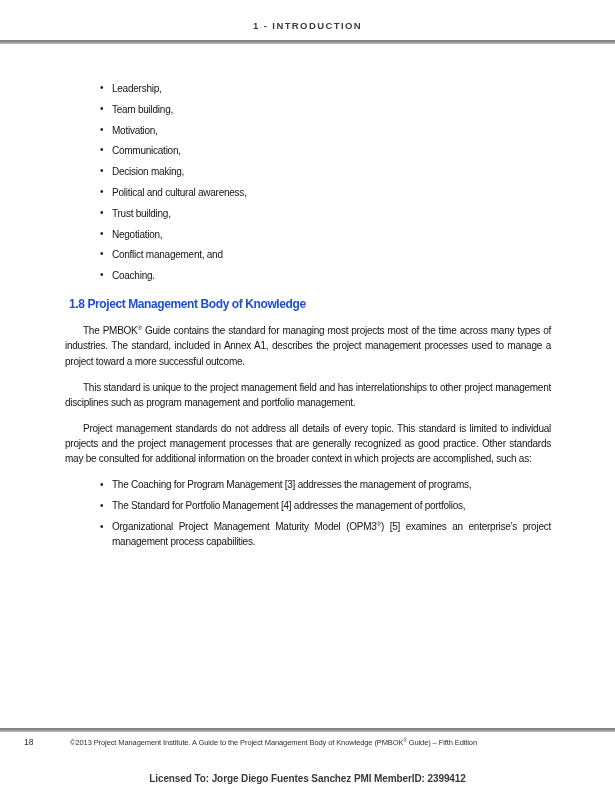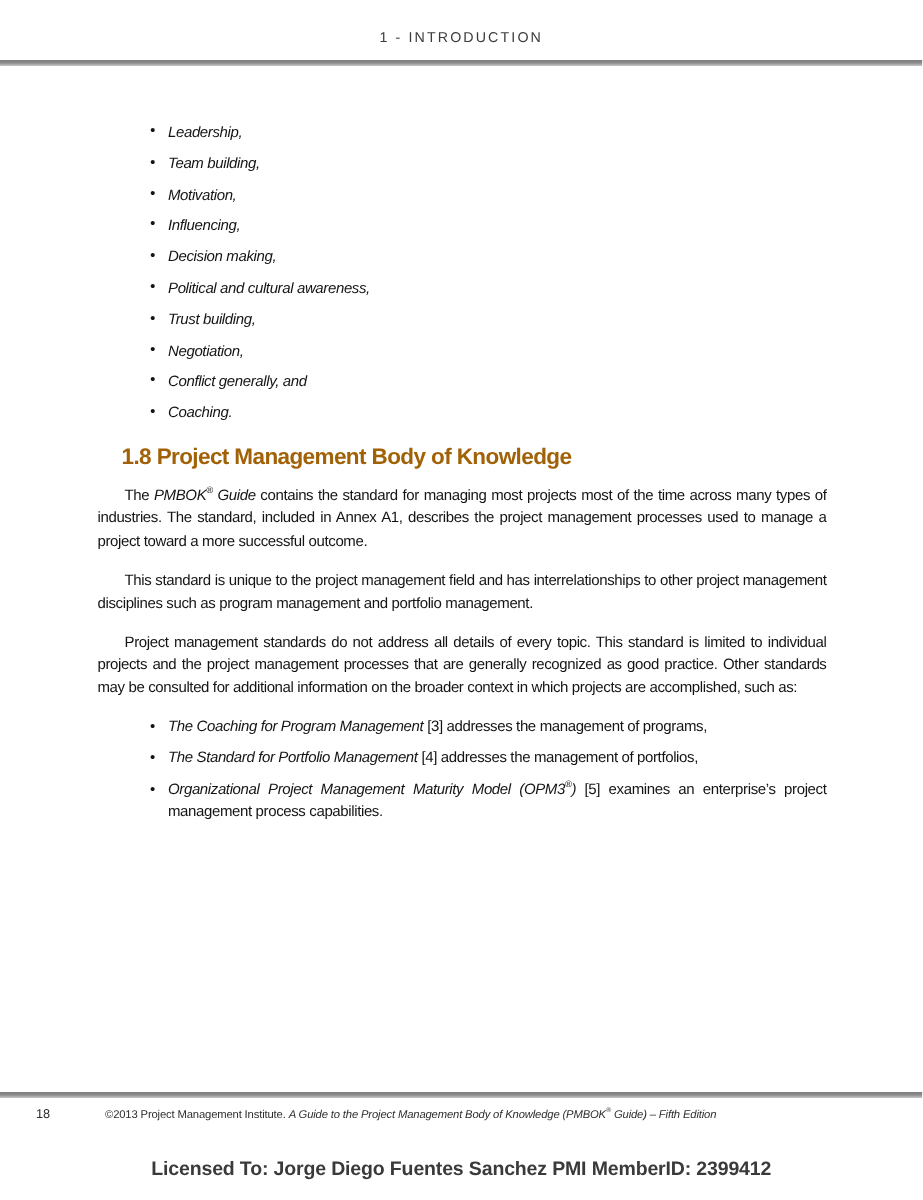--- a/index.html
+++ b/index.html
@@ -11,21 +11,21 @@
     font-family: "Liberation Sans", sans-serif;
     color: #141414;
     overflow: hidden;
   }
   
   .running-head {
     position: absolute;
     top: 20px; left: 0; width: 100%;
     text-align: center;
     font-size: 9.5px;
-    font-weight: normal;
+    font-weight: bold;
     letter-spacing: 1.4px;
     color: #3c3c3c;
   }
   .rule {
     position: absolute;
     left: 0; width: 100%;
     height: 4px;
     background: linear-gradient(to bottom, #7d7d7d 0%, #8a8a8a 45%, #c6c6c6 100%);
   }
   .rule-top { top: 40px; }
@@ -45,46 +45,45 @@
   li { position: relative; padding-left: 47px; }
   li::before {
     content: "\2022";
     position: absolute;
     left: 35px;
     top: 0;
   }
   ul.skills li {
     line-height: 10.5px;
     margin-bottom: 10.3px;
-    font-style: italic;
   }
   ul.skills li::before { top: -1px; }
   h1 {
-    margin: 14px 0 0 16px;
-    font-size: 15px;
+    margin: 14px 0 0 4px;
+    font-size: 12px;
     line-height: 17px;
     letter-spacing: -0.4px;
-    color: #a16207;
+    color: #1d4ed8;
   }
   p {
     margin: 10.5px 0 0 0;
     text-align: justify;
     text-indent: 18px;
   }
   ul.standards { margin-top: 10.5px; }
   ul.standards li {
     text-align: justify;
     margin-bottom: 5.5px;
   }
   sup {
     font-size: 0.62em;
     vertical-align: super;
     line-height: 0;
   }
-  .italic { font-style: italic; }
+  .italic { }
 
   
   .footer {
     position: absolute;
     top: 737px; left: 0; width: 100%;
     font-size: 7.5px;
     color: #2e2e2e;
   }
   .pagenum {
     position: absolute;
@@ -92,47 +91,47 @@
     font-size: 8.5px;
     font-weight: normal;
   }
   .copyright { position: absolute; left: 70px; top: 1px; letter-spacing: -0.1px; }
 
   
   .license {
     position: absolute;
     top: 775px; left: 0; width: 100%;
     text-align: center;
-    font-size: 13px;
+    font-size: 10px;
     font-weight: bold;
     line-height: 8.8px;
     color: #3a3a3a;
     letter-spacing: -0.1px;
   }
 </style>
 </head>
 <body>
 
 <div class="page">
 
   <div class="running-head">1  -  INTRODUCTION</div>
   <div class="rule rule-top"></div>
 
   <div class="content">
 
     <ul class="skills">
       <li>Leadership,</li>
       <li>Team building,</li>
       <li>Motivation,</li>
-      <li>Influencing,</li>
+      <li>Communication,</li>
       <li>Decision making,</li>
       <li>Political and cultural awareness,</li>
       <li>Trust building,</li>
       <li>Negotiation,</li>
-      <li>Conflict generally, and</li>
+      <li>Conflict management, and</li>
       <li>Coaching.</li>
     </ul>
 
     <h1>1.8 Project Management Body of Knowledge</h1>
 
     <p><span>The </span><span class="italic">PMBOK</span><sup class="italic">®</sup><span class="italic"> Guide</span><span> contains the standard for managing most projects most of the time across many types of industries. The standard, included in Annex A1, describes the project management processes used to manage a project toward a more successful outcome.</span></p>
     <p><span>This standard is unique to the project management field and has interrelationships to other project management disciplines such as program management and portfolio management.</span></p>
     <p><span>Project management standards do not address all details of every topic. This standard is limited to individual projects and the project management processes that are generally recognized as good practice. Other standards may be consulted for additional information on the broader context in which projects are accomplished, such as:</span></p>
 
     <ul class="standards">

